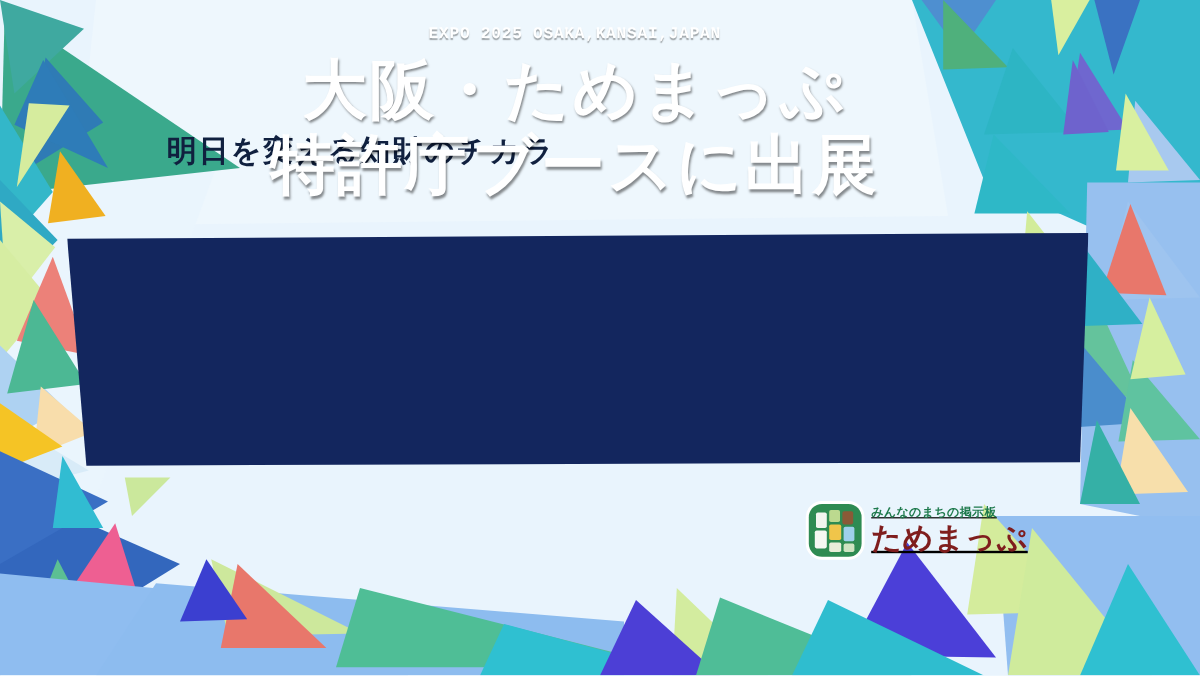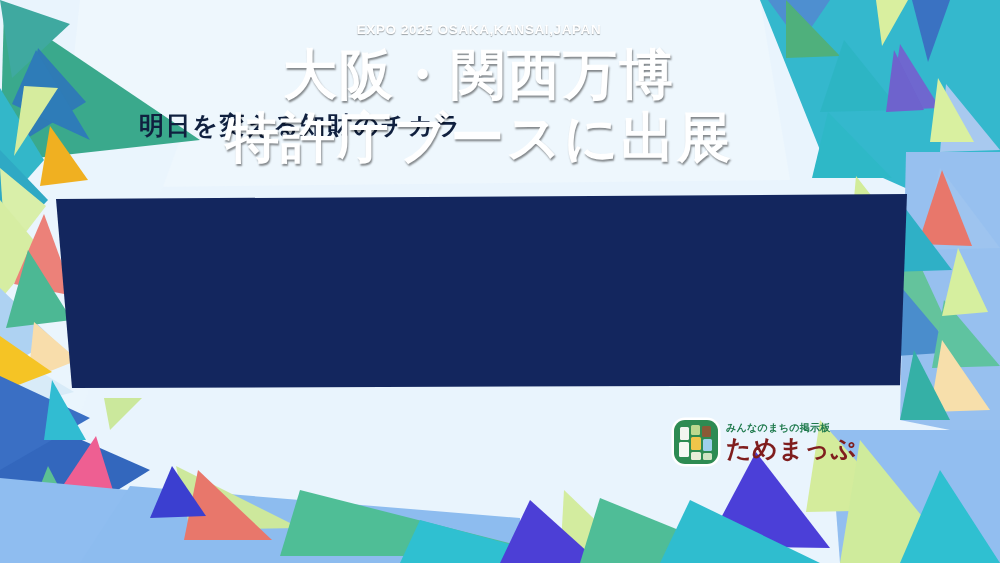--- a/index.html
+++ b/index.html
@@ -47,21 +47,21 @@
     display: flex;
     flex-direction: column;
     align-items: center;
     justify-content: flex-start;
     padding-top: 22px;
     box-sizing: border-box;
     z-index: 31;
   }
   #expo-label {
     color: #ffffff;
-    font-family: Liberation Sans, sans-serif;
+    font-family: Liberation Mono, monospace;
     font-size: 13.5px;
     font-weight: 700;
     letter-spacing: 0.6px;
     white-space: nowrap;
     text-shadow: 0 1px 1px rgba(0,0,0,0.35);
     margin-left: -42px;
   }
   .headline-line {
     color: #ffffff;
     font-family: "DejaVu Serif", "Liberation Serif", serif;
@@ -123,20 +123,21 @@
   }
   #logo-mark .tile {
     position: absolute;
     border-radius: 1.5px;
   }
   #logo-text {
     display: flex;
     flex-direction: column;
     justify-content: center;
     line-height: 1;
+    text-decoration: underline;
   }
   #logo-tagline {
     font-family: "DejaVu Sans", sans-serif;
     font-size: 10px;
     font-weight: 700;
     color: #1f7a4d;
     letter-spacing: 0.3px;
     white-space: nowrap;
     margin-bottom: 3px;
   }
@@ -223,21 +224,21 @@
       <polygon points="942,340 990,410 930,412" fill="#f7dfab"></polygon>
       <polygon points="914,350 950,420 900,420" fill="#35b0a6"></polygon>
     </svg>
 
   <div id="banner">
     <div class="banner-shape"></div>
   </div>
 
   <div id="banner-text">
     <div id="expo-label">EXPO 2025 OSAKA,KANSAI,JAPAN</div>
-    <div class="headline-line" id="headline-1">大阪・関西万博</div>
+    <div class="headline-line" id="headline-1">大阪・ためまっぷ</div>
     <div class="headline-line" id="headline-2">特許庁ブースに出展</div>
   </div>
 
   <div id="tagline-block">
     <p id="tagline-ja">明日を変える知財のチカラ</p>
   </div>
 
   <div id="logo">
     <div id="logo-mark">
         <div class="tile" style="left: 6px; top: 7px; width: 9px; height: 13px; background: rgb(242, 245, 239);"></div>

